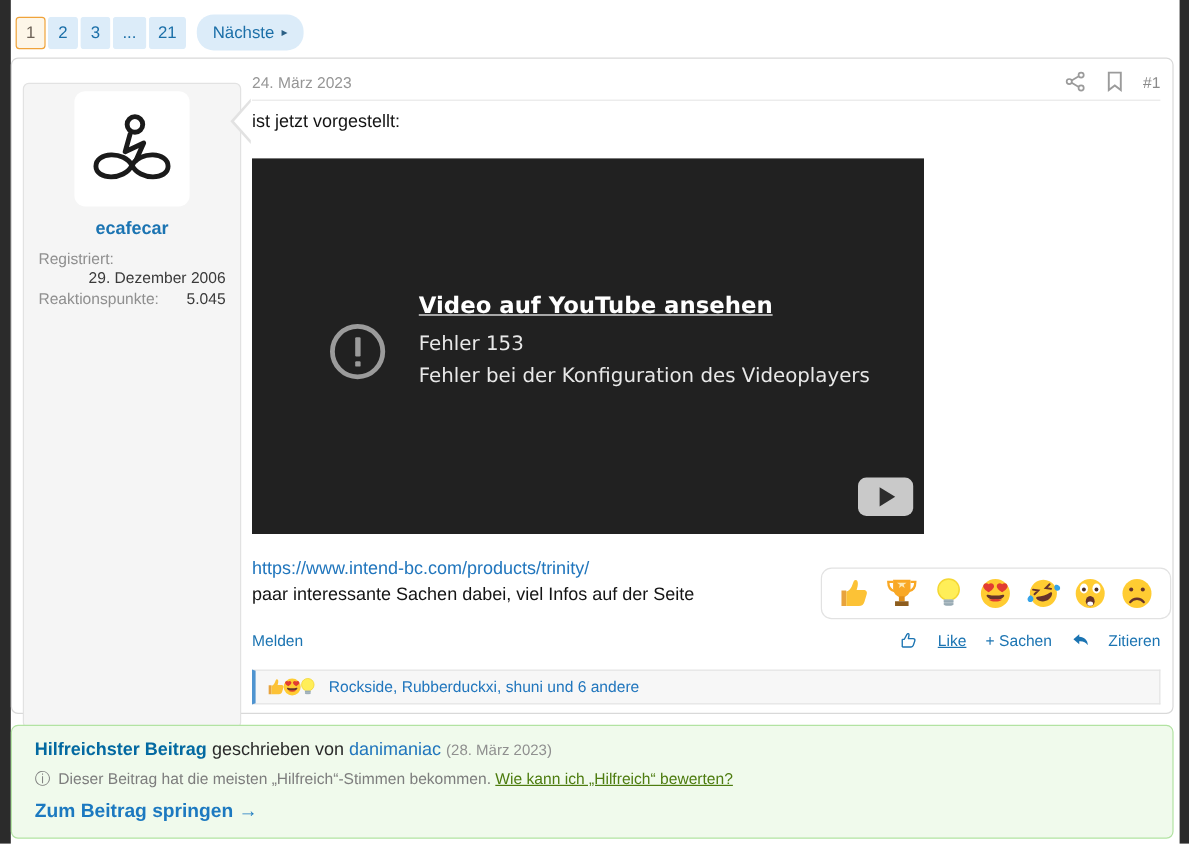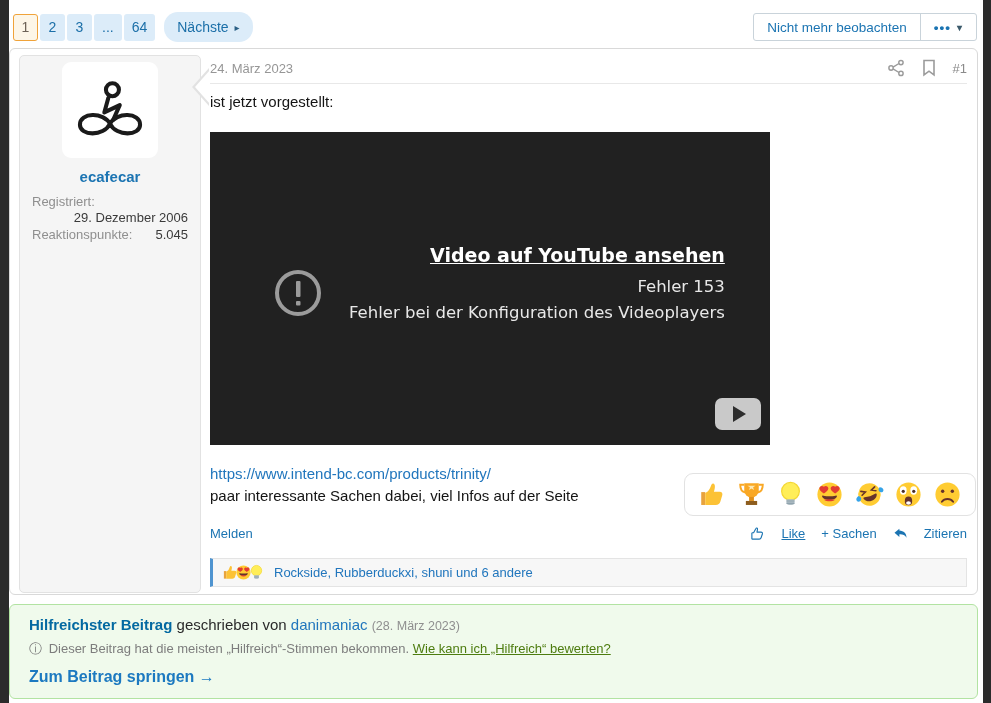--- a/index.html
+++ b/index.html
@@ -23,21 +23,21 @@
               border:1px solid #c9d3da; border-radius:3px; background:#fff; overflow:hidden; }
   .topright .tbtn { display:flex; align-items:center; padding:0 13px; font-size:13.5px; color:#1b74b2; cursor:pointer; }
   .topright .tbtn + .tbtn { border-left:1px solid #c9d3da; }
   .morebtn { color:#3b5a6b; font-weight:bold; letter-spacing:1px; }
   .morebtn .caret { font-size:10px; margin-left:6px; color:#3b5a6b; }
 
   
   .post-card { position:absolute; left:9px; top:48px; width:969px; height:547px;
                background:#fff; border:1px solid #d9d9d9; border-radius:6px; }
   
-  .user-panel { position:absolute; left:9px; top:6px; width:182px; height:538px;
+  .user-panel { position:absolute; left:9px; top:20px; width:182px; height:538px;
                 background:#f5f5f5; border:1px solid #e2e2e2; border-radius:5px; }
   .bubble-arrow-border { position:absolute; left:172px; top:12px; width:0; height:0;
                 border-top:19px solid transparent; border-bottom:19px solid transparent; border-right:17px solid #e2e2e2; }
   .bubble-arrow { position:absolute; left:175px; top:14px; width:0; height:0;
                 border-top:17px solid transparent; border-bottom:17px solid transparent; border-right:15px solid #ffffff; }
   .avatar { position:absolute; left:42px; top:6px; width:96px; height:96px; background:#ffffff;
             border-radius:9px; display:flex; align-items:center; justify-content:center; cursor:pointer; }
   .username { position:absolute; left:0; top:112px; width:100%; text-align:center;
               color:#1b74b2; font-weight:bold; font-size:15px; cursor:pointer; }
   .stat-label { position:absolute; left:12px; font-size:13px; color:#8f8f8f; }
@@ -48,21 +48,21 @@
   .msg-head { position:absolute; left:0; top:10px; width:757px; height:25px; border-bottom:1px solid #e8e8e8; }
   .msg-date { position:absolute; left:0; top:2px; font-size:13px; color:#969696; cursor:pointer; }
   .head-icons { position:absolute; right:0; top:0; display:flex; align-items:center; gap:16px; }
   .head-icons .hicon { cursor:pointer; display:flex; }
   .post-number { font-size:13px; color:#8a8a8a; cursor:pointer; }
   .msg-intro { position:absolute; left:0; top:44px; font-size:15px; color:#141414; }
 
   
   .video { position:absolute; left:0; top:83px; width:560px; height:313px; background:#212121; cursor:pointer; }
   .warn-icon { position:absolute; left:64px; top:137px; }
-  .vtexts { position:absolute; left:139px; top:112px; font-family:"DejaVu Sans", sans-serif;text-align:right; }
+  .vtexts { position:absolute; left:139px; top:112px; font-family:"DejaVu Sans", sans-serif; }
   .vtitle { font-size:19px; font-weight:bold; color:#ffffff; text-decoration:underline; cursor:pointer; }
   .vline { font-size:16.5px; color:#e8e8e8; margin-top:9px; line-height:1.45; }
   .playbtn { position:absolute; left:505px; top:266px; width:46px; height:32px; background:#c9c9c9;
              border-radius:7px; display:flex; align-items:center; justify-content:center; cursor:pointer; }
   .playbtn .tri { width:0; height:0; border-top:8px solid transparent; border-bottom:8px solid transparent;
                   border-left:13px solid #2d2d2d; margin-left:3px; }
 
   .msg-link { position:absolute; left:0; top:416px; font-size:15px; color:#2176bd; cursor:pointer; }
   .msg-text { position:absolute; left:0; top:438px; font-size:15px; color:#141414; }
 
@@ -161,34 +161,27 @@
 
 <div class="page">
   <div class="edge left"></div>
   <div class="edge right"></div>
 
   <div class="pagenav">
     <span class="pagebtn current">1</span>
     <span class="pagebtn">2</span>
     <span class="pagebtn">3</span>
     <span class="pagebtn">...</span>
-    <span class="pagebtn">64</span>
+    <span class="pagebtn">21</span>
     <span class="nextbtn">
       <span>Nächste</span>
       <span class="arr">▸</span>
     </span>
   </div>
 
-  <div class="topright">
-    <span class="tbtn">Nicht mehr beobachten</span>
-    <span class="tbtn morebtn">
-      <span>•••</span>
-      <span class="caret">▾</span>
-    </span>
-  </div>
 
   <div class="post-card">
 
     <div class="user-panel">
       <div class="avatar">
         <svg width="78" height="78" viewBox="0 0 96 96" fill="none" stroke="#1a1a1a" stroke-width="5" stroke-linecap="round" stroke-linejoin="round">
           <circle cx="51" cy="23" r="8"></circle>
           <path d="M46 33 L41 51 L60 42 L52 60"></path>
           <path d="M48 65 C40 50 11 51 11 66 C11 80 40 81 48 65 C56 50 85 51 85 66 C85 80 56 81 48 65 Z"></path>
         </svg>

